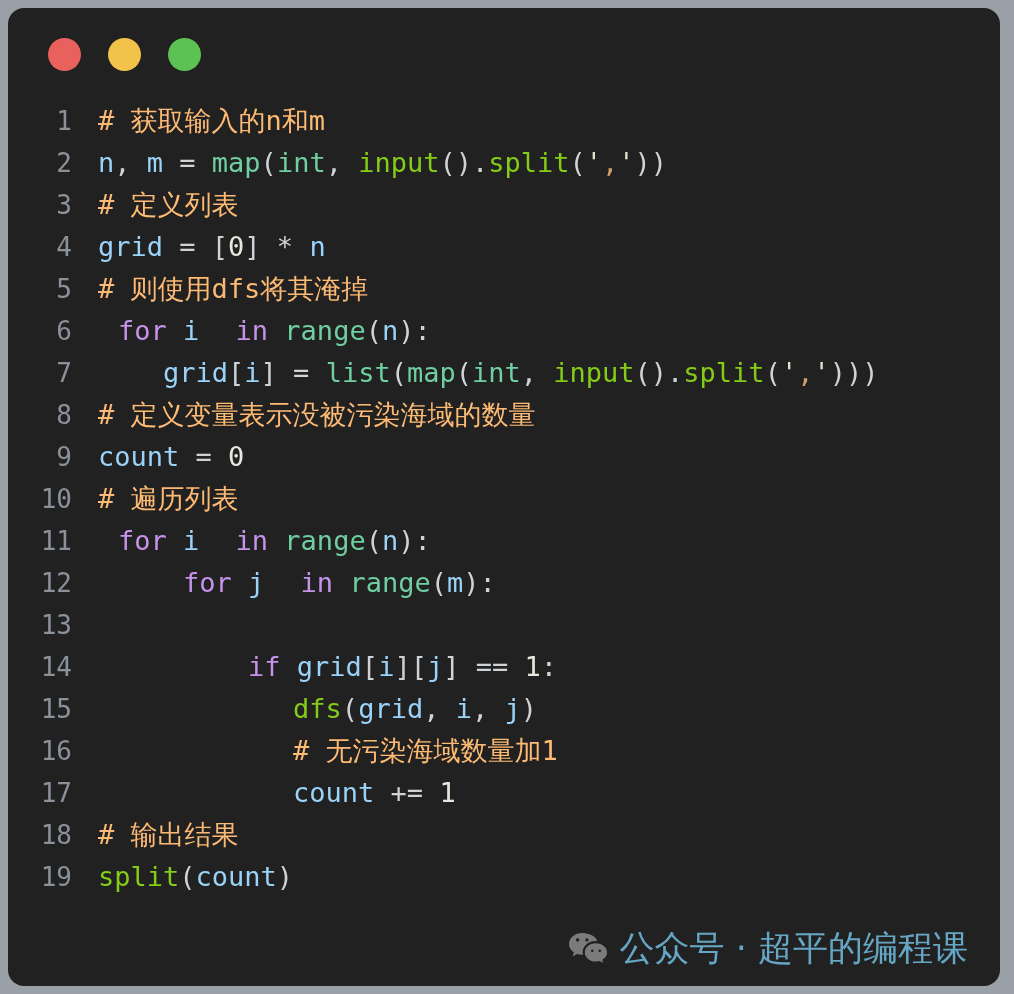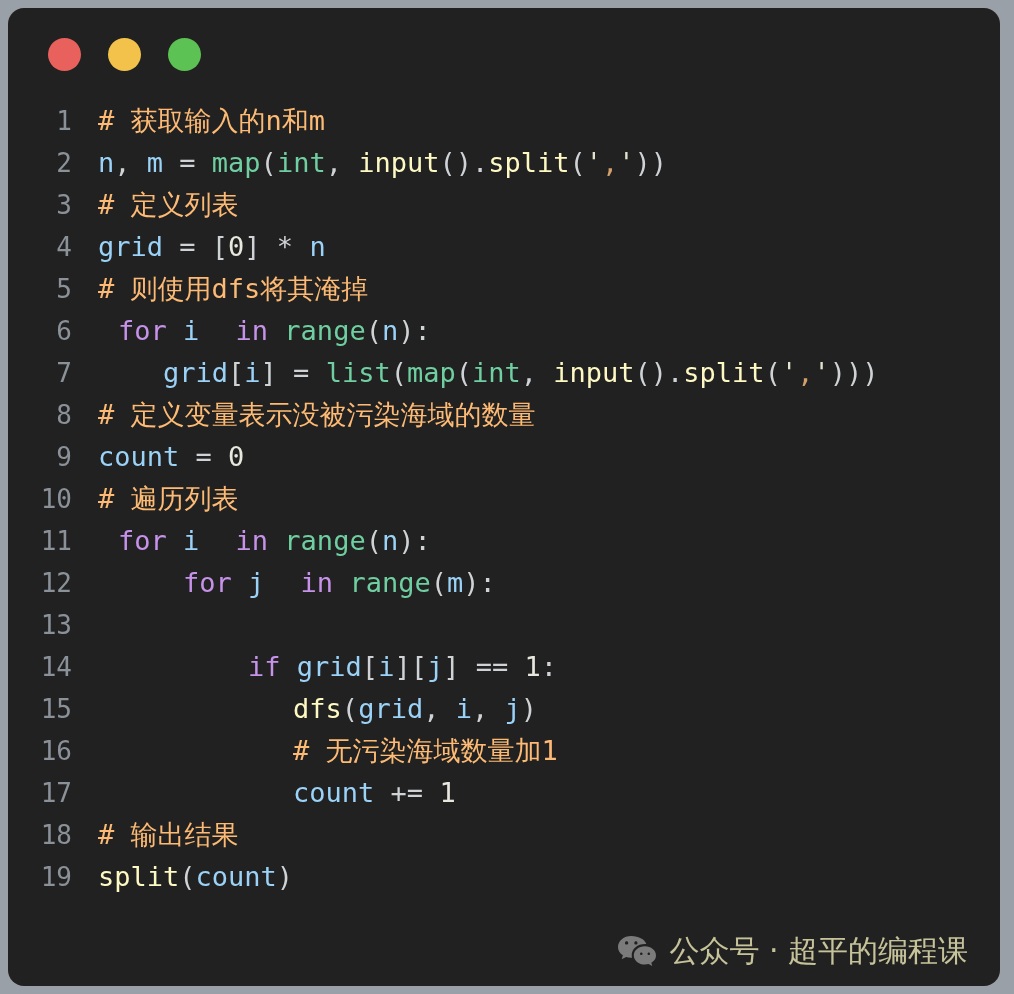--- a/index.html
+++ b/index.html
@@ -73,37 +73,37 @@
   .code-content {
     white-space: pre;
     letter-spacing: 0px;
   }
 
   
   .t-comment { color: #fdba74; }
   .t-kw      { color: #c792ea; margin-left: 20px; }
   .t-var     { color: #9bd2f8; }
   .t-fn      { color: #6fcfa0; }
-  .t-builtin { color: #fef9c3; }
+  .t-builtin { color: #84cc16; }
   .t-punc    { color: #cfd3d6; }
   .t-op      { color: #cfd3d6; }
   .t-num     { color: #e7e7dd; }
   .t-str     { color: #e2e2cd; }
   .t-comma   { color: #d2a06a; }
 
   .watermark {
     position: absolute;
     right: 32px;
     bottom: 14px;
     display: flex;
     align-items: center;
     gap: 12px;
-    color: #fef9c3;
+    color: #7dd3fc;
     font-family: "DejaVu Sans", sans-serif;
-    font-size: 30px;
+    font-size: 35px;
     opacity: 0.75;
     user-select: none;
     justify-content: space-between;
   }
   .wechat-icon {
     display: block;
     width: 40px;
     height: 34px;
   }
 </style>

